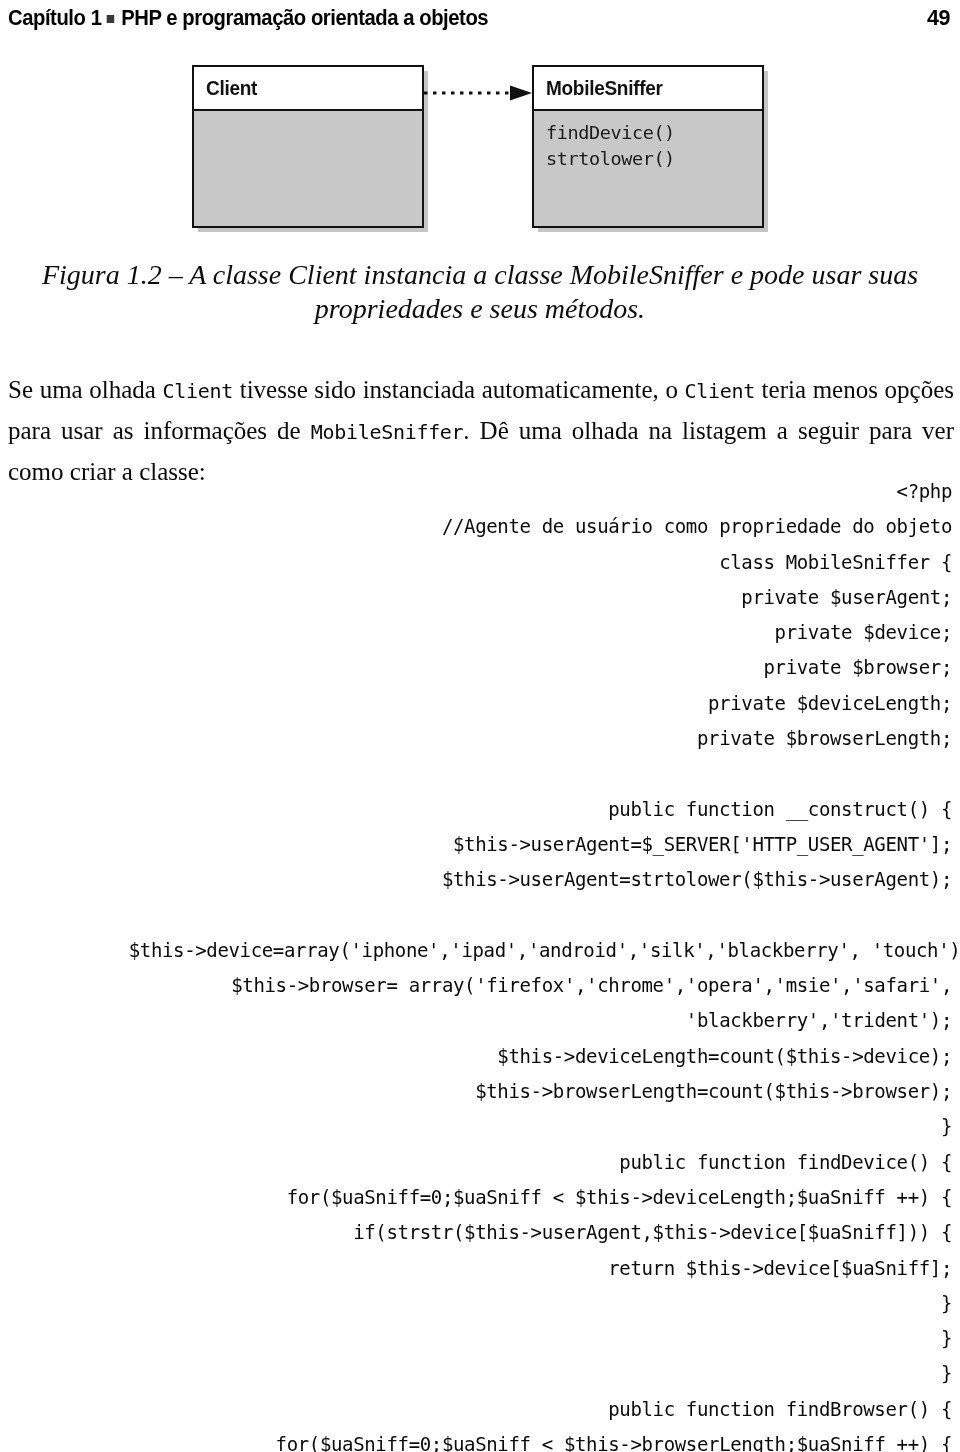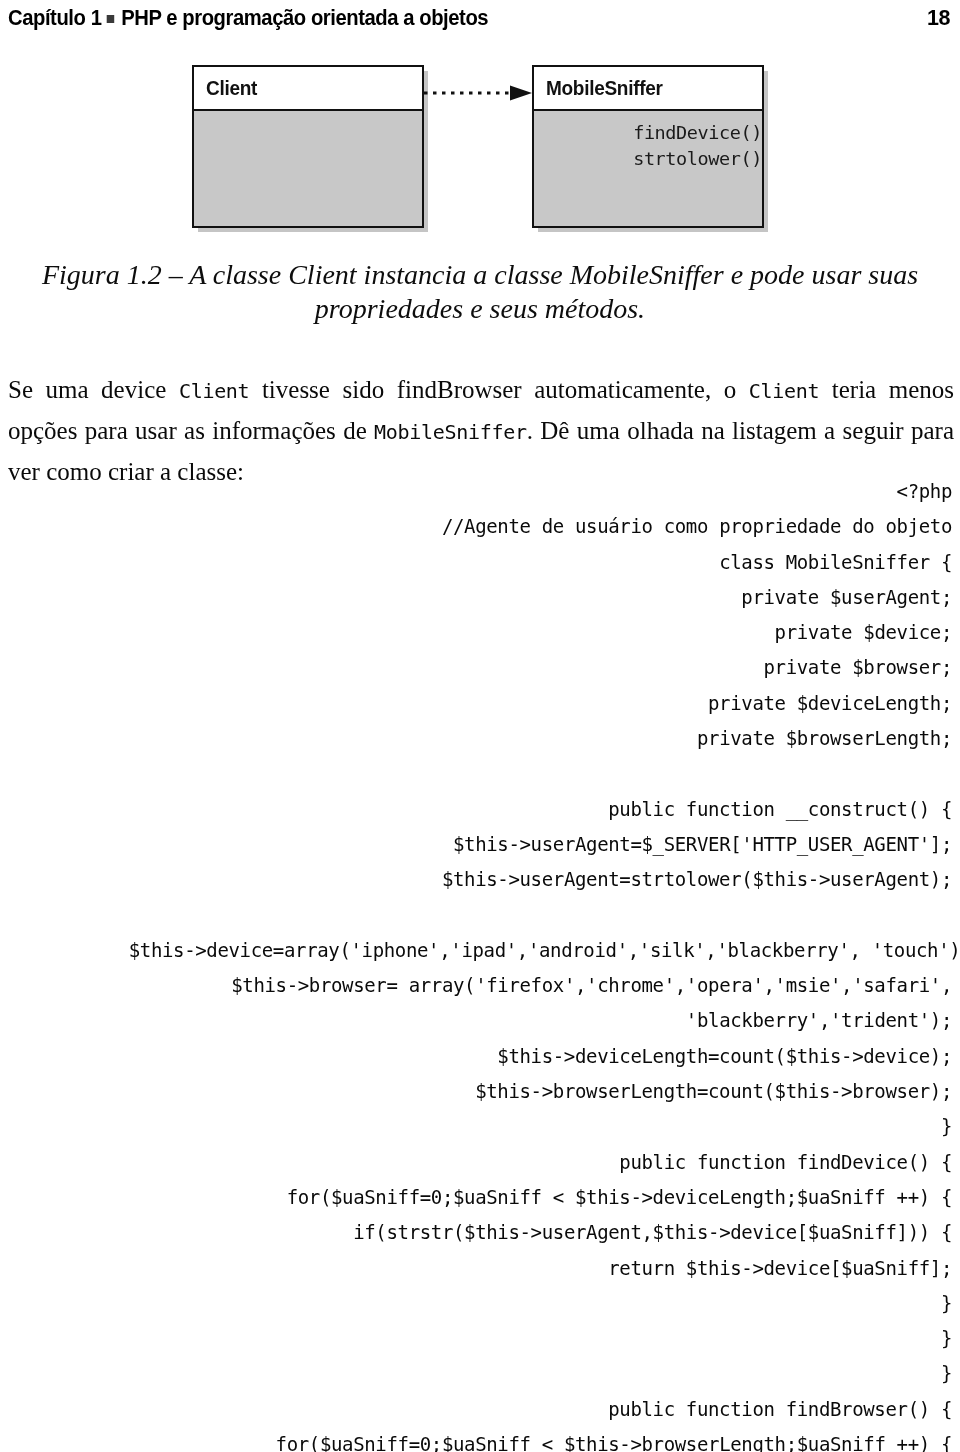--- a/index.html
+++ b/index.html
@@ -90,21 +90,20 @@
   }
   .uml-body-cell {
     padding: 9px 0 0 12px;
   }
   .uml-method {
     font-family: "DejaVu Sans Mono", monospace;
     font-size: 18.5px;
     line-height: 26px;
     color: #1a1a1a;
     letter-spacing: -0.4px;
-    text-align: right;
   }
 
   #box-client { left: 192px; top: 10px; width: 232px; height: 163px; }
   #box-sniffer { left: 532px; top: 10px; width: 232px; height: 163px; }
 
   
   .uml-arrow {
     position: absolute;
     left: 424px;
     top: 30px;
@@ -166,21 +165,21 @@
 </style>
 </head>
 <body>
 
 <div class="page-header">
   <div class="header-left">
     <span>Capítulo 1</span>
     <span class="header-bullet"></span>
     <span>PHP e programação orientada a objetos</span>
   </div>
-  <div class="header-page-num">18</div>
+  <div class="header-page-num">49</div>
 </div>
 
 <div class="figure-area">
 
   <div class="uml-box" id="box-client">
     <div class="uml-title-cell">
       <span class="uml-title-text">Client</span>
     </div>
     <div class="uml-body-cell"></div>
   </div>
@@ -198,15 +197,15 @@
     </div>
     <div class="uml-body-cell">
       <div class="uml-method">findDevice()</div>
       <div class="uml-method">strtolower()</div>
     </div>
   </div>
 </div>
 
 <div class="figure-caption">Figura 1.2 – A classe Client instancia a classe MobileSniffer e pode usar suas propriedades e seus métodos.</div>
 
-<p class="body-paragraph" id="body-paragraph"><span>Se uma device </span><code>Client</code><span> tivesse sido findBrowser automaticamente, o </span><code>Client</code><span> teria menos opções para usar as informações de </span><code>MobileSniffer</code><span>. Dê uma olhada na listagem a seguir para ver como criar a classe:</span></p>
+<p class="body-paragraph" id="body-paragraph"><span>Se uma olhada </span><code>Client</code><span> tivesse sido instanciada automaticamente, o </span><code>Client</code><span> teria menos opções para usar as informações de </span><code>MobileSniffer</code><span>. Dê uma olhada na listagem a seguir para ver como criar a classe:</span></p>
 
 <div class="code-listing" id="code-listing"><div class="code-line">&lt;?php</div><div class="code-line">//Agente de usuário como propriedade do objeto</div><div class="code-line">class MobileSniffer {</div><div class="code-line">    private $userAgent;</div><div class="code-line">    private $device;</div><div class="code-line">    private $browser;</div><div class="code-line">    private $deviceLength;</div><div class="code-line">    private $browserLength;</div><div class="code-line">&nbsp;</div><div class="code-line">    public function __construct() {</div><div class="code-line">        $this-&gt;userAgent=$_SERVER['HTTP_USER_AGENT'];</div><div class="code-line">        $this-&gt;userAgent=strtolower($this-&gt;userAgent);</div><div class="code-line">&nbsp;</div><div class="code-line">        $this-&gt;device=array('iphone','ipad','android','silk','blackberry', 'touch');</div><div class="code-line">        $this-&gt;browser= array('firefox','chrome','opera','msie','safari',</div><div class="code-line">            'blackberry','trident');</div><div class="code-line">        $this-&gt;deviceLength=count($this-&gt;device);</div><div class="code-line">        $this-&gt;browserLength=count($this-&gt;browser);</div><div class="code-line">    }</div><div class="code-line">    public function findDevice() {</div><div class="code-line">        for($uaSniff=0;$uaSniff &lt; $this-&gt;deviceLength;$uaSniff ++) {</div><div class="code-line">            if(strstr($this-&gt;userAgent,$this-&gt;device[$uaSniff])) {</div><div class="code-line">                return $this-&gt;device[$uaSniff];</div><div class="code-line">            }</div><div class="code-line">        }</div><div class="code-line">    }</div><div class="code-line">    public function findBrowser() {</div><div class="code-line">        for($uaSniff=0;$uaSniff &lt; $this-&gt;browserLength;$uaSniff ++) {</div></div>
 
 </body></html>

